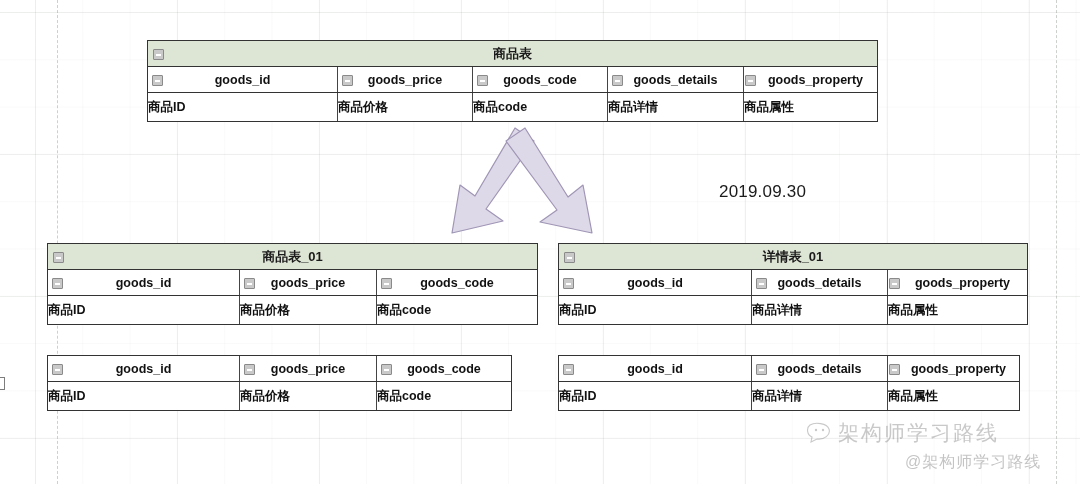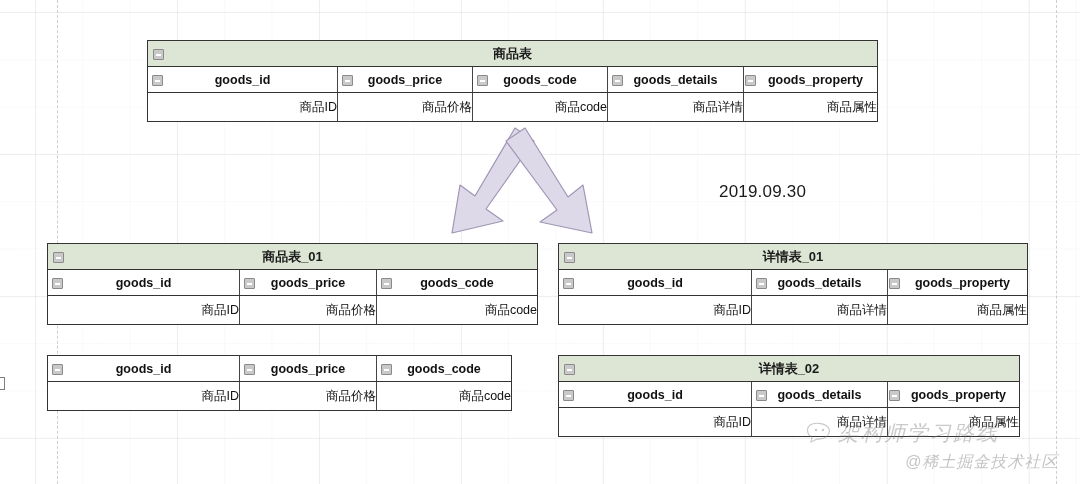--- a/index.html
+++ b/index.html
@@ -102,23 +102,23 @@
   .cols-row .cell:last-child { border-right: none; }
 
   .vals-row {
     display: flex;
     height: 28px;
   }
 
   .vals-row .cell {
     flex: 1 1 0;
     line-height: 28px;
-    text-align: right;
+    text-align: left;
     font-size: 12.5px;
-    font-weight: normal;
+    font-weight: bold;
     color: #111111;
     border-right: 1.4px solid #444444;
     white-space: nowrap;
     overflow: hidden;
   }
   .vals-row .cell:last-child { border-right: none; }
 
   
   .collapse-icon {
     position: absolute;
@@ -158,21 +158,20 @@
     letter-spacing: 0.2px;
     white-space: nowrap;
   }
 
   
   .watermark {
     position: absolute;
     pointer-events: none;
     color: rgba(120,120,120,0.40);
     white-space: nowrap;
-    font-style: italic;
   }
   .wm-main {
     left: 806px;
     top: 419px;
     font-size: 21px;
     letter-spacing: 2px;
     display: flex;
     align-items: center;
     gap: 6px;
   }
@@ -307,24 +306,20 @@
       </div>
     </div>
     <div class="vals-row">
       <div class="cell" style="flex:0 0 192px;">商品ID</div>
       <div class="cell" style="flex:0 0 137px;">商品价格</div>
       <div class="cell" style="flex:1 1 auto;">商品code</div>
     </div>
   </div>
 
   <div class="entity" style="left:558px; top:355px; width:462px;">
-    <div class="entity-title">
-      <span class="collapse-icon"></span>
-      <span class="title-text">详情表_02</span>
-    </div>
     <div class="cols-row">
       <div class="cell" style="flex:0 0 193px;">
         <span class="collapse-icon"></span>
         <span>goods_id</span>
       </div>
       <div class="cell" style="flex:0 0 136px;">
         <span class="collapse-icon"></span>
         <span>goods_details</span>
       </div>
       <div class="cell" style="flex:1 1 auto;">
@@ -340,15 +335,15 @@
   </div>
 
   <div class="watermark wm-main">
     <svg width="26" height="22" viewBox="0 0 26 22">
       <path d="M4,3 C9,0 21,1 23,7 C25,13 18,18 11,17 L5,20 L6,15 C1,13 0,6 4,3 Z" fill="none" stroke="rgba(120,120,120,0.40)" stroke-width="1.1"></path>
       <circle cx="10" cy="8" r="1.2" fill="rgba(120,120,120,0.40)"></circle>
       <circle cx="17" cy="8" r="1.2" fill="rgba(120,120,120,0.40)"></circle>
     </svg>
     <span>架构师学习路线</span>
   </div>
-  <div class="watermark wm-sub">@稀土掘金技术社区</div>
+  <div class="watermark wm-sub">@架构师学习路线</div>
 
 </div>
 
 </body></html>

